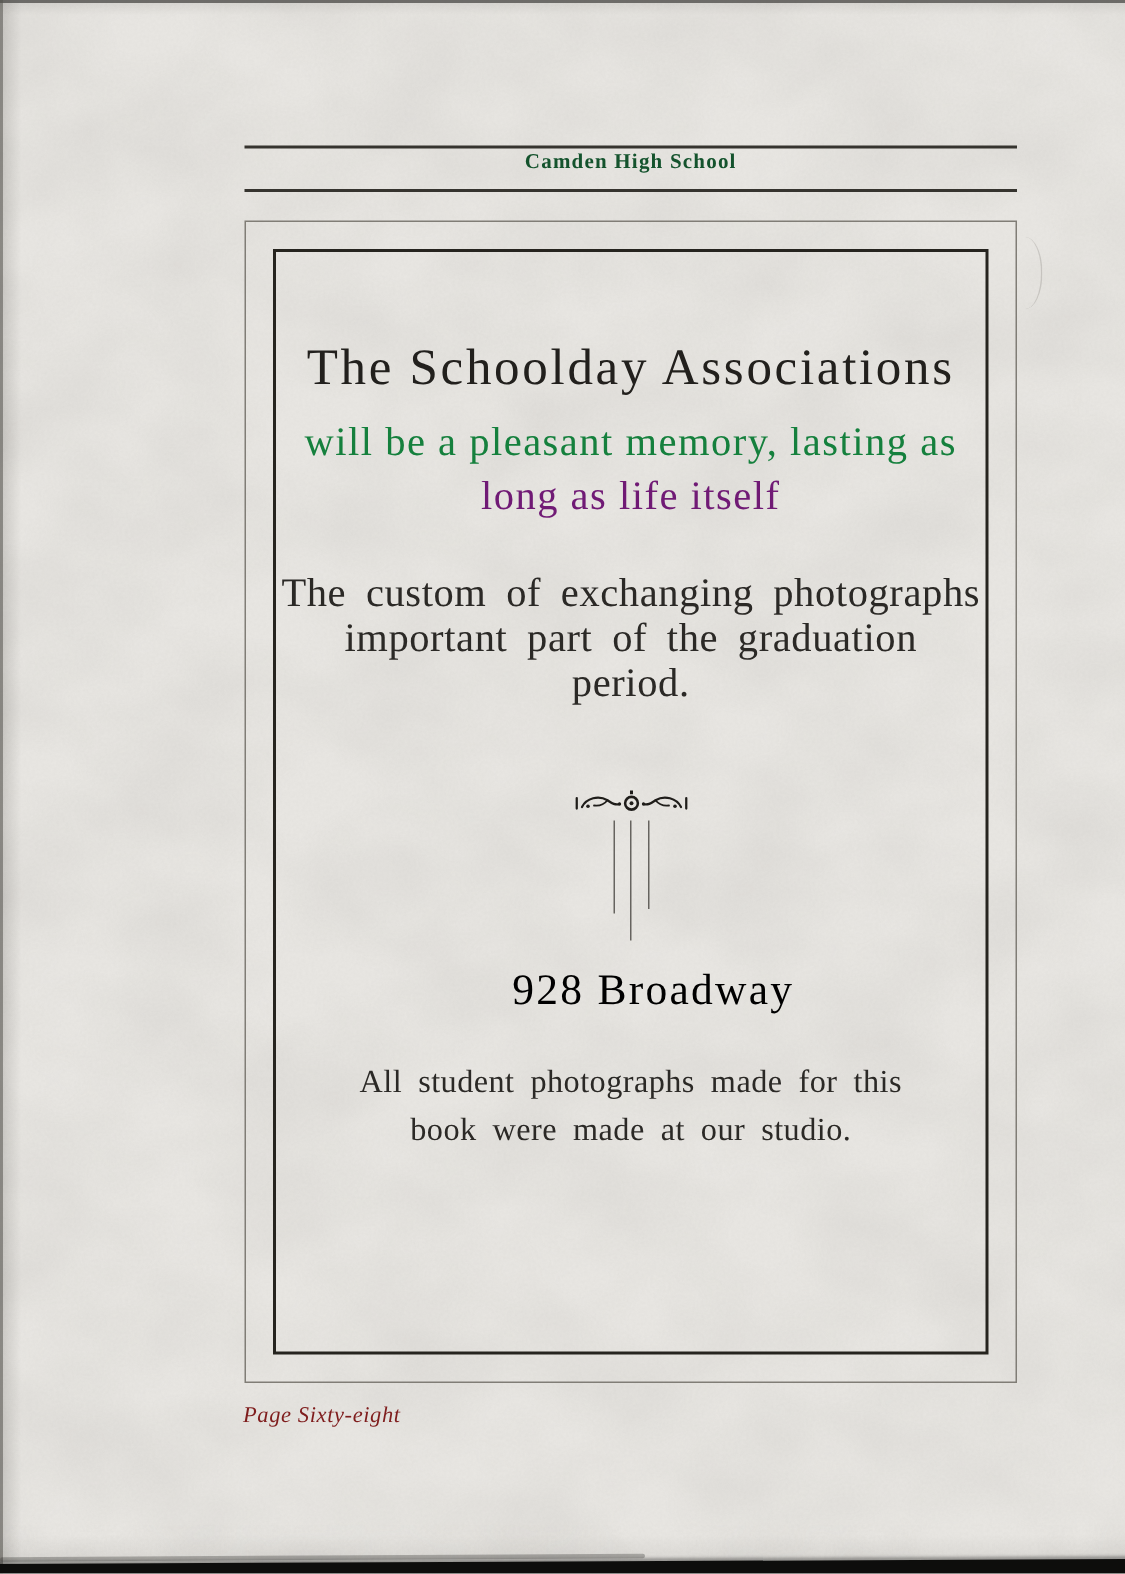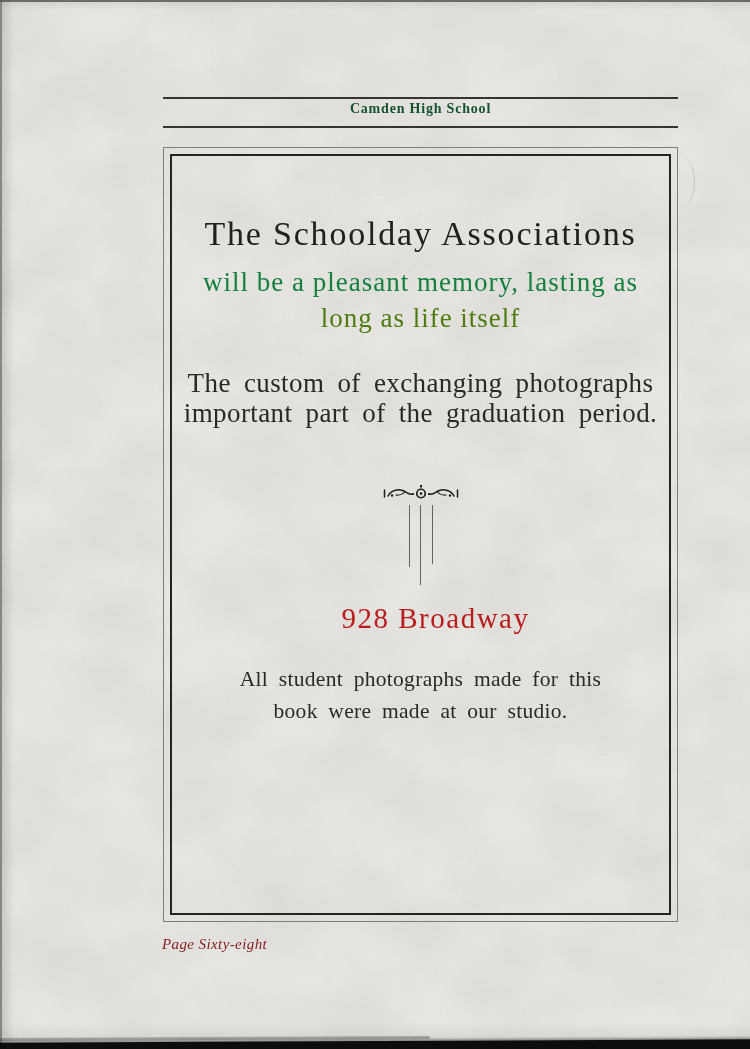--- a/index.html
+++ b/index.html
@@ -45,41 +45,41 @@
   .rule-top { top: 97px; }
   .rule-bottom { top: 126px; height: 2px; }
   .running-title {
     position: absolute; top: 101px; left: 0; right: 0;
     text-align: center; font-size: 14px; font-weight: bold;
     letter-spacing: 0.8px; color: #14532d;
   }
   
   .ad-box {
     position: absolute; left: 163px; top: 147px; width: 515px; height: 775px;
-    border: 1px solid #807d76; padding: 6px; box-sizing: border-box;
+    border: 1px solid #807d76; padding: 18px; box-sizing: border-box;
   }
   .ad-box-inner {
     border: 2px solid #26241f; width: 100%; height: 100%;
     box-sizing: border-box; text-align: center;
   }
   .headline-1 { margin-top: 56px; font-size: 34px; line-height: 44px; letter-spacing: 1.8px; color: #22201d; }
   .headline-2 { margin-top: 8px; font-size: 27px; line-height: 36px; letter-spacing: 1px; color: #15803d; }
-  .headline-3 { font-size: 27px; line-height: 36px; letter-spacing: 1px; color: #4d7c0f; }
+  .headline-3 { font-size: 27px; line-height: 36px; letter-spacing: 1px; color: #701a75; }
   .body-copy { margin-top: 32px; font-size: 27px; line-height: 30px; letter-spacing: 0.4px; word-spacing: 6px; color: #2b2926; }
   .ornament-wrap { margin-top: 56px; height: 18px; }
   .ornament-lines {
     margin: 3px auto 0; width: 24px; height: 82px;
     display: flex; justify-content: space-between; align-items: flex-start;
   }
   .ornament-lines span { display: block; width: 1px; background: rgba(52,50,46,0.72); }
   .ol-left { height: 62px; }
   .ol-center { height: 80px; }
   .ol-right { height: 59px; }
   .studio-name { margin-top: 62px; font-size: 44px; line-height: 52px; letter-spacing: 2.5px; color: #201e1b; }
-  .studio-address { margin-top: 12px; font-size: 29px; line-height: 38px; letter-spacing: 1.5px; color: #b91c1c; margin-left: 30px; }
+  .studio-address { margin-top: 12px; font-size: 29px; line-height: 38px; letter-spacing: 1.5px; color: #000000; margin-left: 30px; }
   .closing-copy { margin-top: 26px; font-size: 21.5px; line-height: 32px; letter-spacing: 0.3px; word-spacing: 5px; color: #2b2926; }
   
   .page-folio {
     position: absolute; left: 162px; top: 936px;
     font-style: italic; font-size: 15px; letter-spacing: 0.4px; color: #7f1d1d;
   }
 </style>
 </head>
 <body>
 

